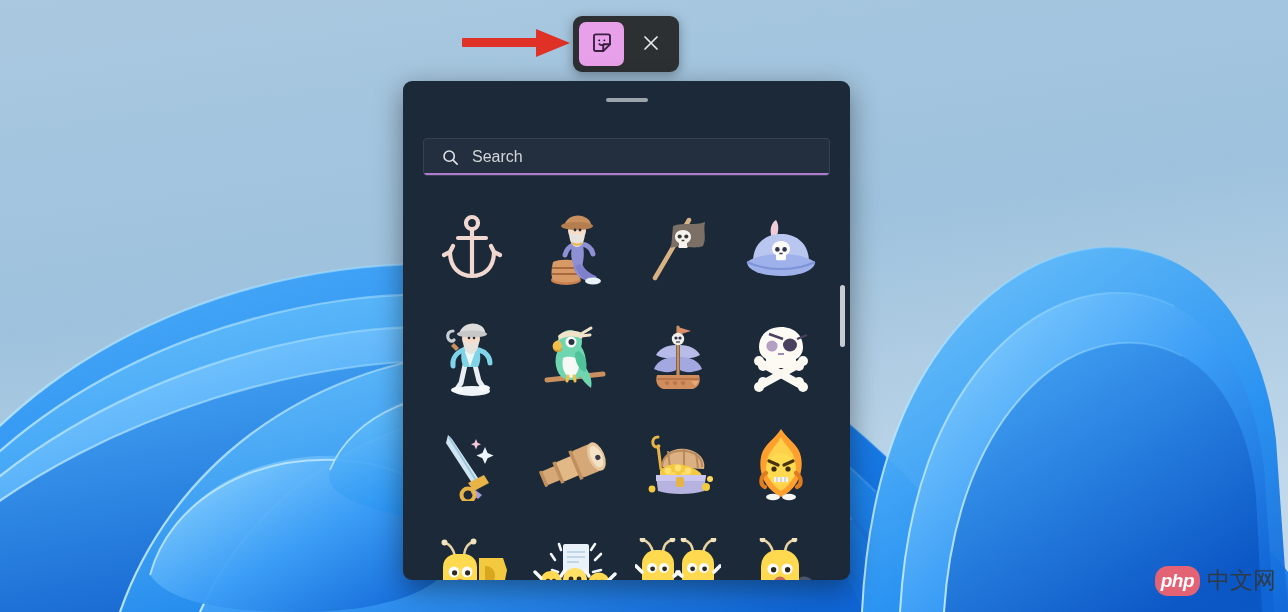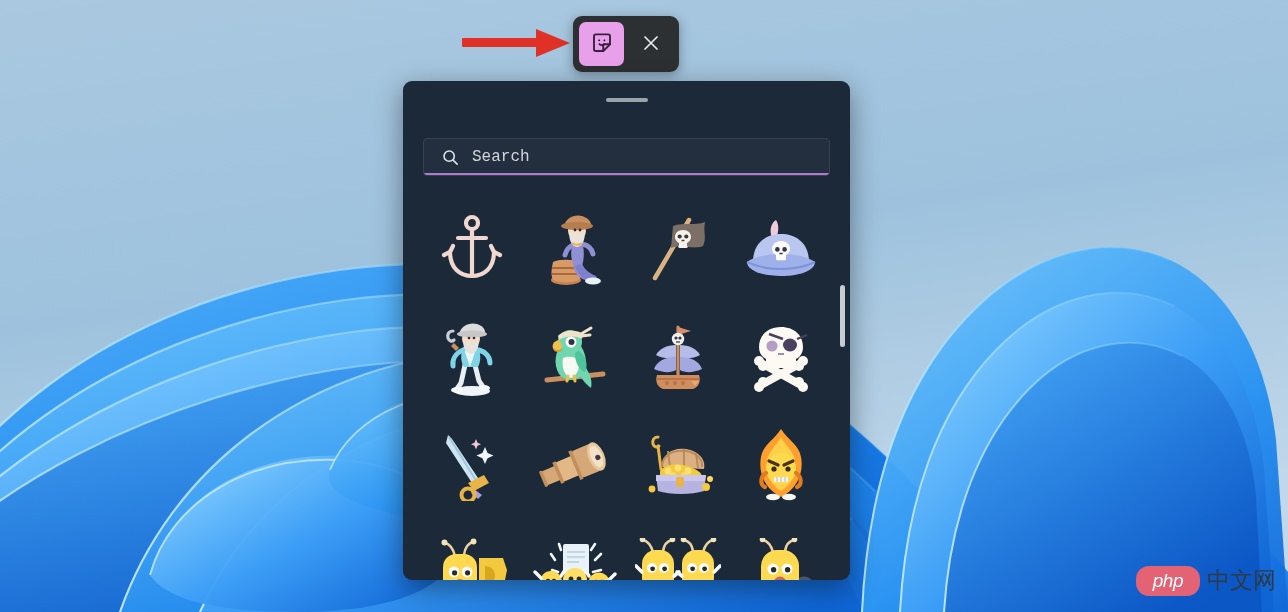--- a/index.html
+++ b/index.html
@@ -107,21 +107,21 @@
     height: 2px;
     background: #b07ad0;
   }
   .s-icon { margin: 0 12px 0 17px; display: flex; }
   .s-input {
     flex: 1;
     border: none;
     outline: none;
     background: transparent;
     color: #0ea5e9;
-    font-family: Liberation Mono, monospace;
+    font-family: Liberation Sans, sans-serif;
     font-size: 16px;
     padding: 0;
     height: 100%;
   }
   .s-input::placeholder { color: #d2d6da; }
 
   
   .grid {
     position: absolute;
     left: 18px;
@@ -171,24 +171,24 @@
     right: 12px;
     bottom: 16px;
     display: flex;
     align-items: center;
     gap: 7px;
   }
   .wm-badge {
     background: #e36274;
     color: #fff;
     font-style: italic;
-    font-weight: normal;
+    font-weight: bold;
     font-size: 19px;
     line-height: 1;
-    padding: 5px 17px 6px;
+    padding: 5px 6px 6px;
     border-radius: 13px;
     letter-spacing: -0.5px;
   }
   .wm-text {
     color: #2e3a46;
     font-size: 23px;
     font-family: "DejaVu Sans", sans-serif;
   }
 </style>
 </head>

